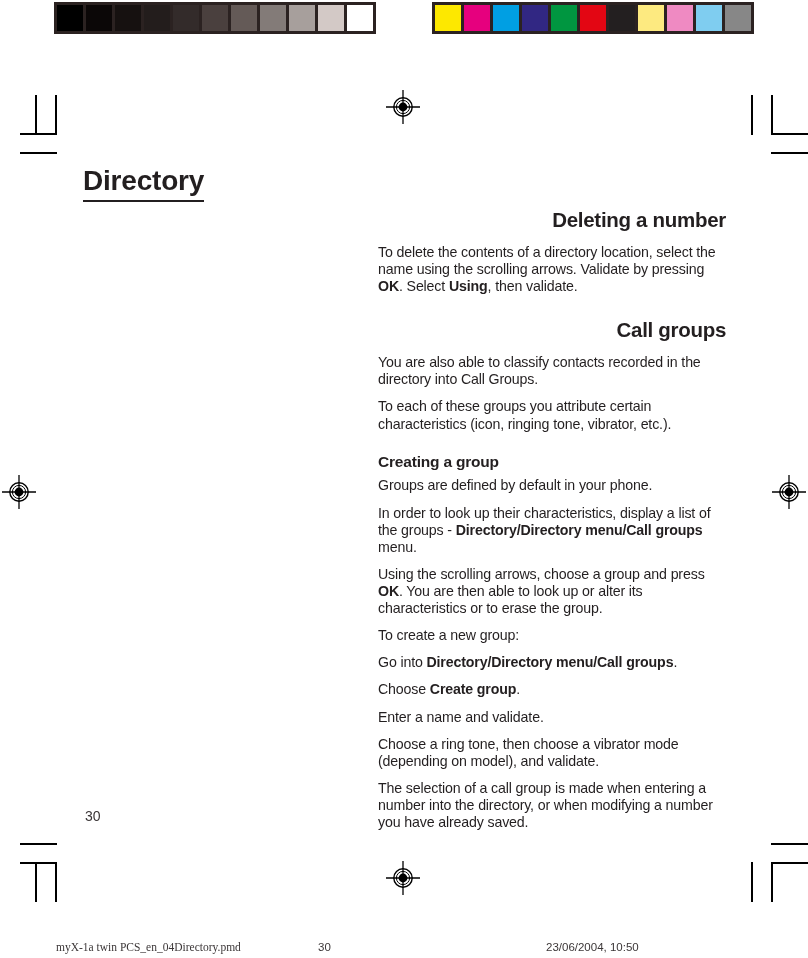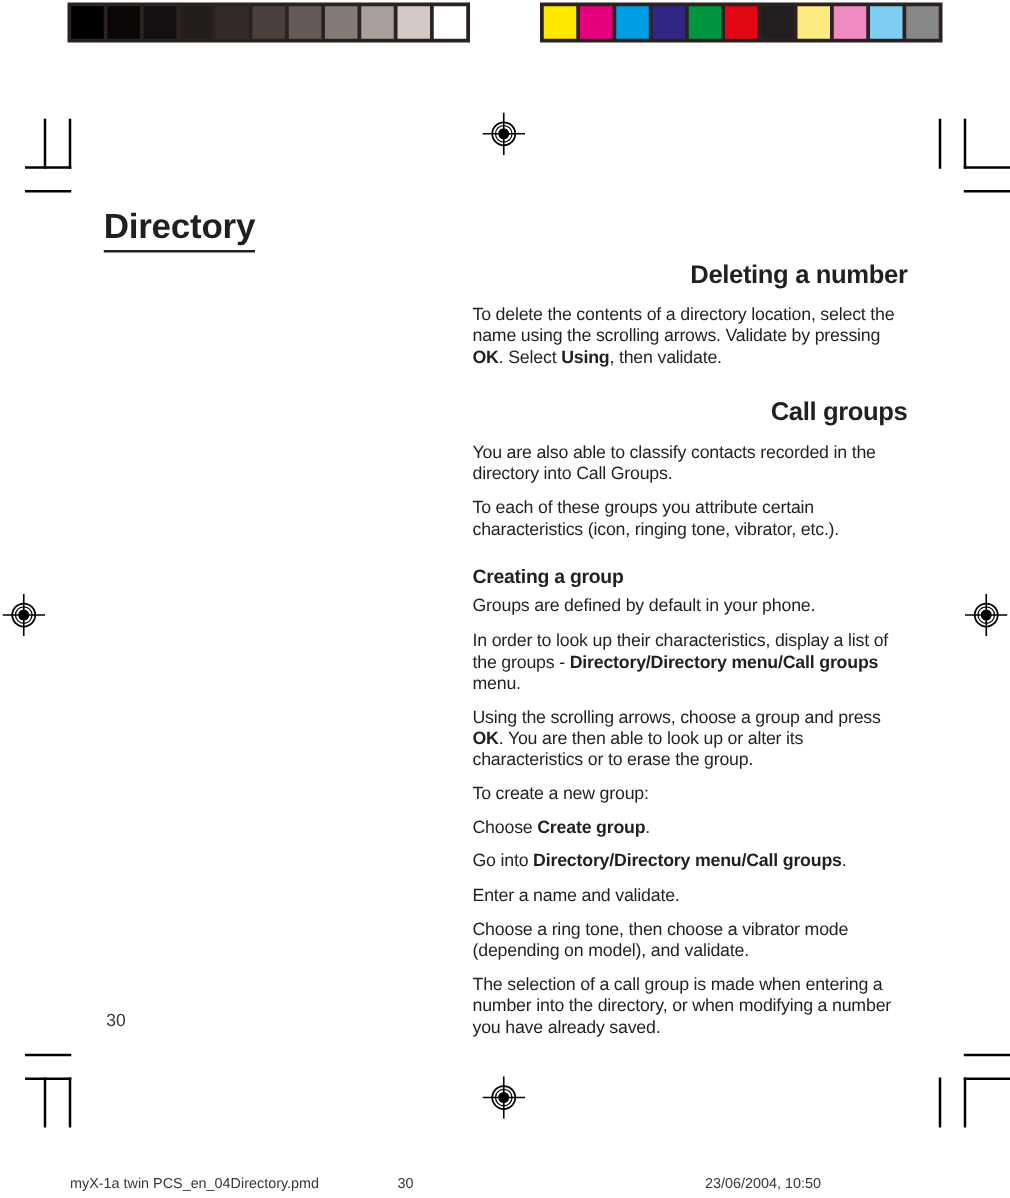--- a/index.html
+++ b/index.html
@@ -109,23 +109,23 @@
   
   #print-footer {
     position: absolute;
     left: 0;
     top: 941px;
     width: 808px;
     height: 16px;
     font-size: 11.5px;
     color: #3b3637;
   }
-  #print-footer .ft-file { position: absolute; left: 56px; top: 0; }
+  #print-footer .ft-file { position: absolute; left: 56px; top: 0; font-family: Liberation Serif, serif; }
   #print-footer .ft-page { position: absolute; left: 318px; top: 0; }
-  #print-footer .ft-date { position: absolute; left: 546px; top: 0; margin-left: 18px; }
+  #print-footer .ft-date { position: absolute; left: 546px; top: 0; }
 </style>
 </head>
 <body>
 
 <div class="page">
 
   <div id="grayscale-strip" class="calib-strip">
       <div class="swatch" style="background: rgb(0, 0, 0);"></div>
       <div class="swatch" style="background: rgb(11, 7, 7);"></div>
       <div class="swatch" style="background: rgb(22, 17, 16);"></div>
@@ -230,23 +230,23 @@
     <h3 class="sub-heading">Creating a group</h3>
 
     <p class="body-text"><span>Groups are defined by default in your phone.</span></p>
 
     <p class="body-text"><span>In order to look up their characteristics, display a list of the groups - </span><b>Directory/Directory menu/Call groups</b><span> menu.</span></p>
 
     <p class="body-text"><span>Using the scrolling arrows, choose a group and press </span><b>OK</b><span>. You are then able to look up or alter its characteristics or to erase the group.</span></p>
 
     <p class="body-text"><span>To create a new group:</span></p>
 
+    <p class="body-text"><span>Go into </span><b>Directory/Directory menu/Call groups</b><span>.</span></p>
+
     <p class="body-text"><span>Choose </span><b>Create group</b><span>.</span></p>
-
-    <p class="body-text"><span>Go into </span><b>Directory/Directory menu/Call groups</b><span>.</span></p>
 
     <p class="body-text"><span>Enter a name and validate.</span></p>
 
 
     <p class="body-text"><span>Choose a ring tone, then choose a vibrator mode (depending on model), and validate.</span></p>
 
     <p class="body-text"><span>The selection of a call group is made when entering a number into the directory, or when modifying a number you have already saved.</span></p>
   </div>
 
   <div id="page-number">30</div>

